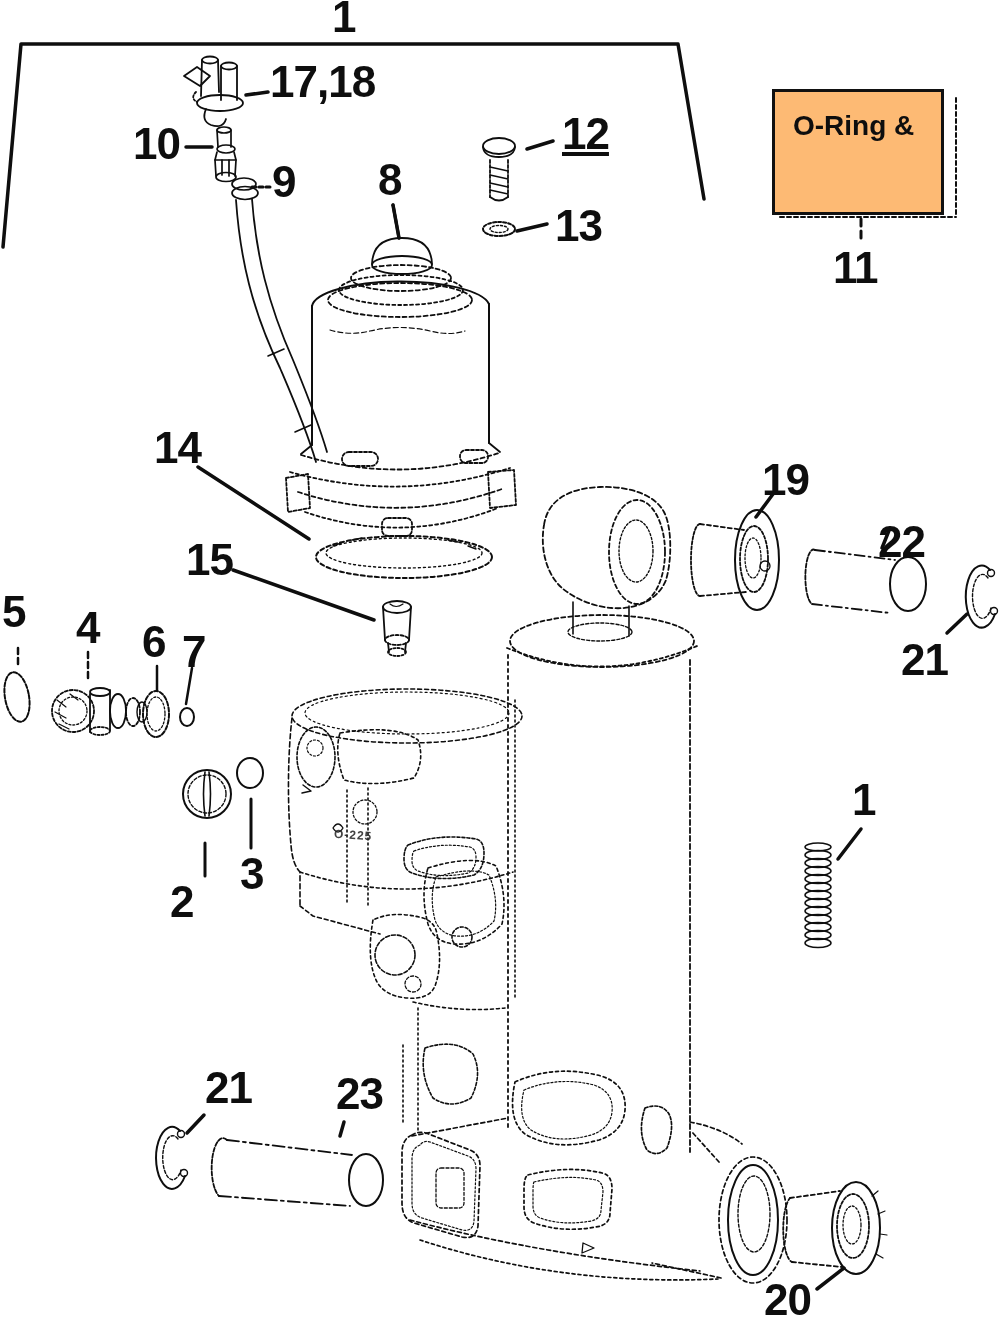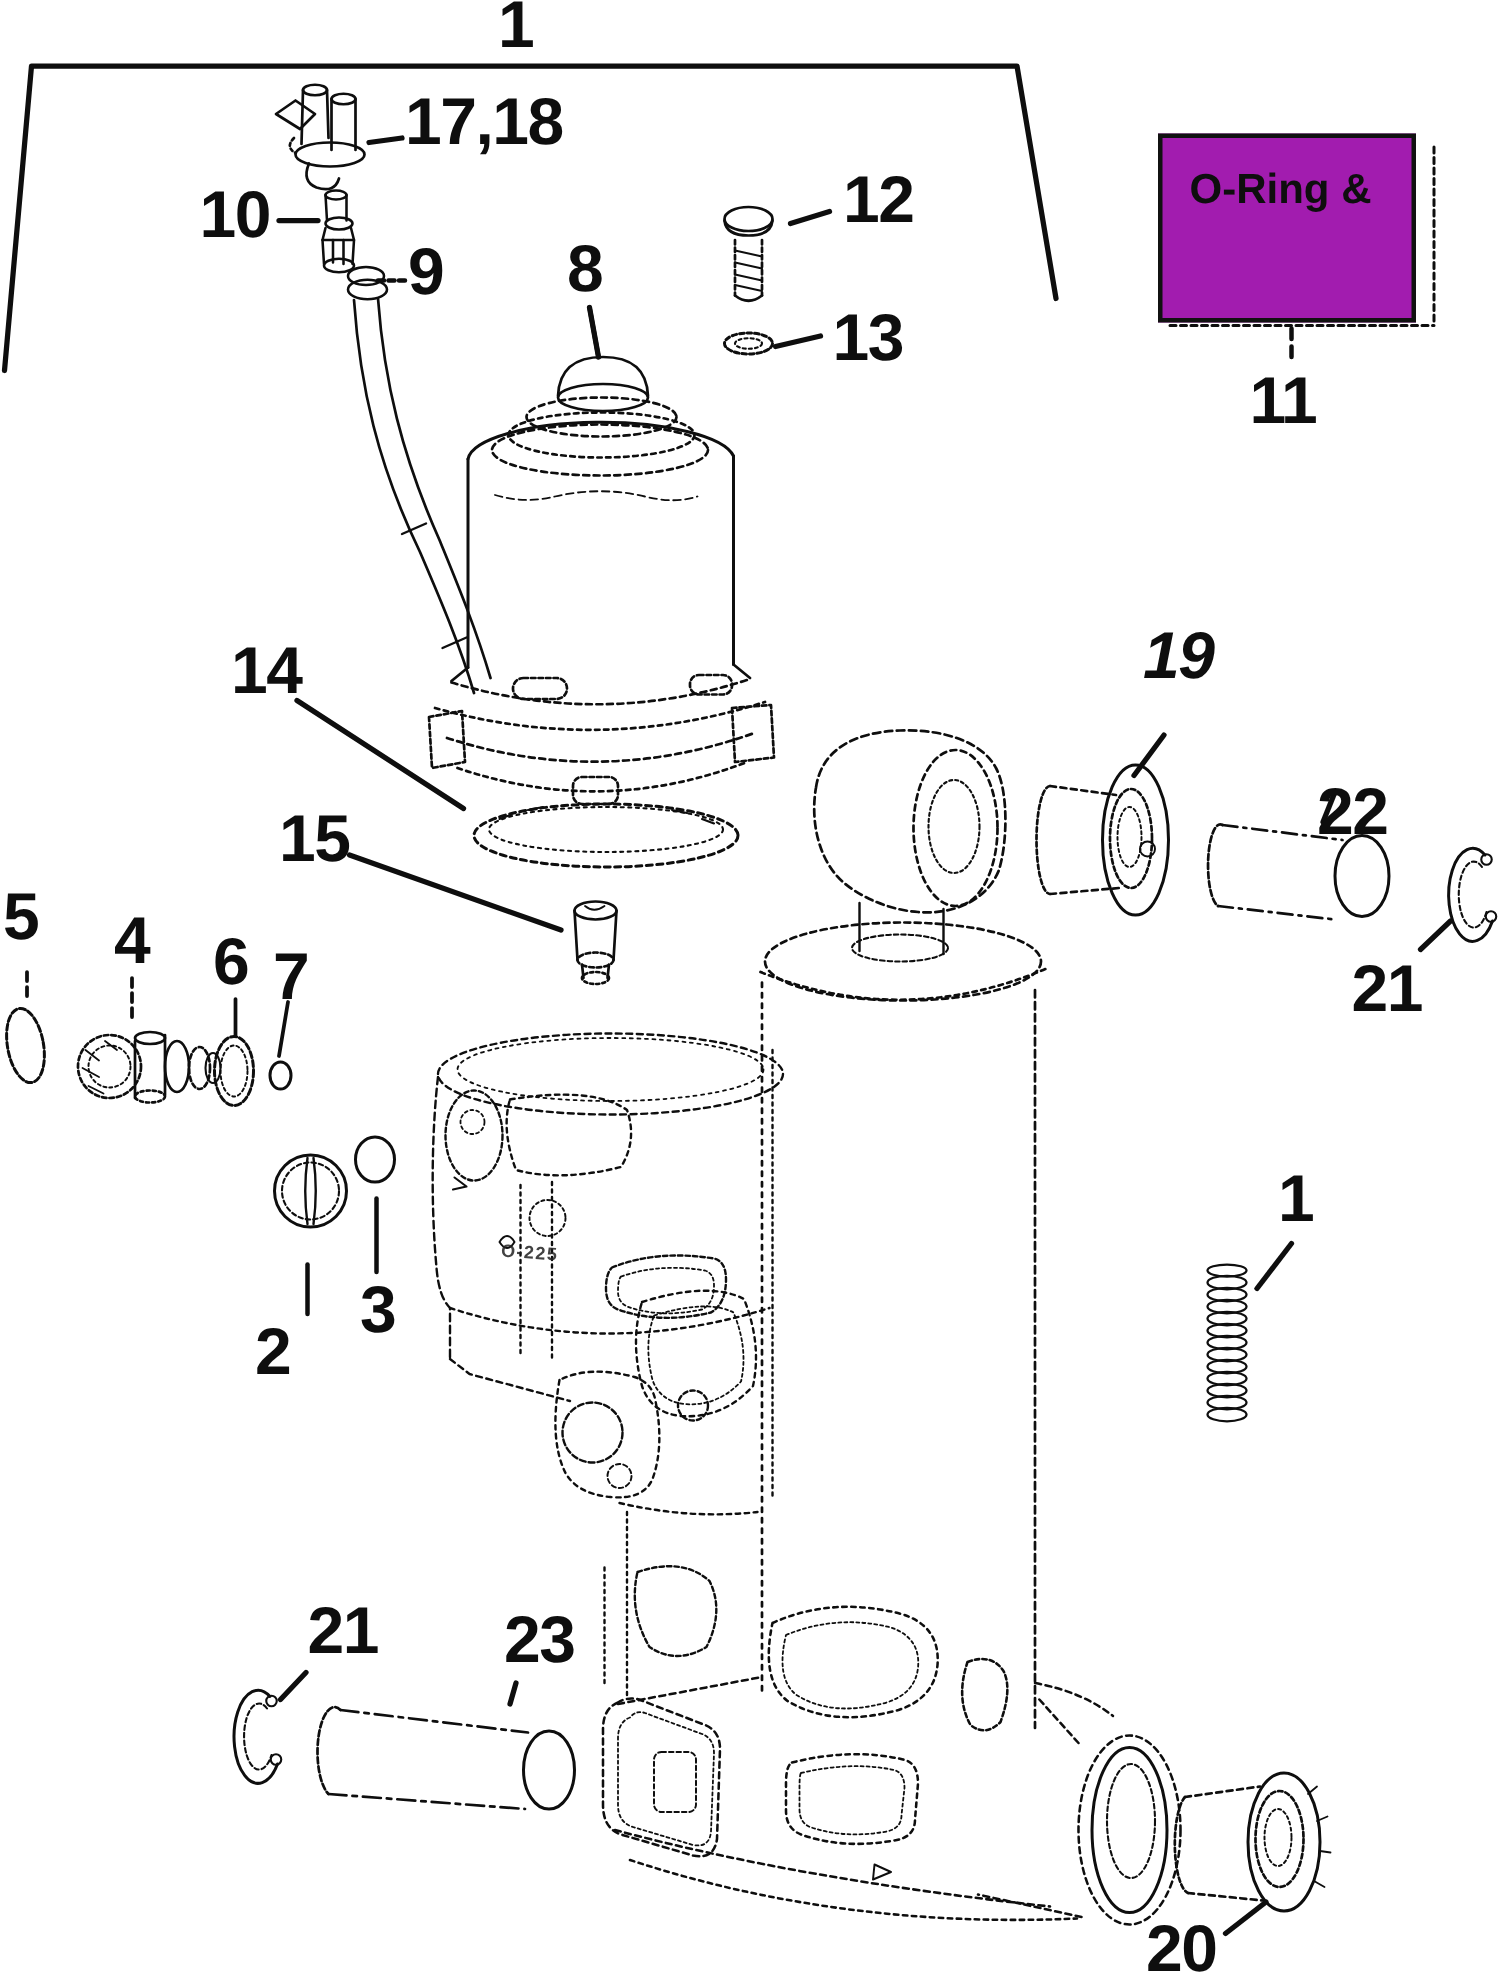--- a/index.html
+++ b/index.html
@@ -9,21 +9,21 @@
   }
   #art{position:absolute;left:0;top:0;}
   .callout{
     position:absolute;font-weight:bold;font-size:44px;line-height:1;
     color:#0e0e0e;letter-spacing:-1px;white-space:nowrap;
   }
   .kitbox{
     position:absolute;left:772px;top:89px;width:148px;height:92px;
     border:3px solid #111;padding:14px 0 14px 18px;
     font-weight:bold;font-size:28px;line-height:1.45;color:#0e0e0e;
-    background:#a21caf;
+    background:#fdba74;
   }
   .castmark{
     position:absolute;left:334px;top:828px;font-size:12px;font-weight:bold;
     color:#222;transform:rotate(4deg);letter-spacing:1px;opacity:.85;
   }
 </style>
 </head>
 <body>
 
 <div id="canvas">
@@ -296,32 +296,32 @@
     <div>O-Ring &amp;</div>
   </div>
 
   <div class="castmark">O-225</div>
 
   <div class="callout" style="left:332px;top:-5px;">1</div>
   <div class="callout" style="left:270px;top:60px;">17,18</div>
   <div class="callout" style="left:133px;top:122px;">10</div>
   <div class="callout" style="left:272px;top:160px;">9</div>
   <div class="callout" style="left:378px;top:158px;">8</div>
-  <div class="callout" style="left:562px;top:112px;">12</div>
+  <div class="callout" style="left:562px;top:112px;text-decoration:underline;">12</div>
   <div class="callout" style="left:555px;top:204px;">13</div>
   <div class="callout" style="left:833px;top:246px;">11</div>
   <div class="callout" style="left:154px;top:426px;">14</div>
   <div class="callout" style="left:186px;top:538px;">15</div>
   <div class="callout" style="left:2px;top:590px;">5</div>
   <div class="callout" style="left:76px;top:606px;">4</div>
   <div class="callout" style="left:142px;top:620px;">6</div>
   <div class="callout" style="left:182px;top:630px;">7</div>
   <div class="callout" style="left:170px;top:880px;">2</div>
   <div class="callout" style="left:240px;top:852px;">3</div>
-  <div class="callout" style="left:762px;top:416px;font-style:italic;">19</div>
+  <div class="callout" style="left:762px;top:458px;">19</div>
   <div class="callout" style="left:878px;top:482px;margin-top:38px;">22</div>
   <div class="callout" style="left:901px;top:638px;">21</div>
   <div class="callout" style="left:852px;top:778px;">1</div>
   <div class="callout" style="left:205px;top:1066px;">21</div>
   <div class="callout" style="left:336px;top:1072px;">23</div>
   <div class="callout" style="left:764px;top:1278px;">20</div>
 
 </div>
 
 </body></html>

